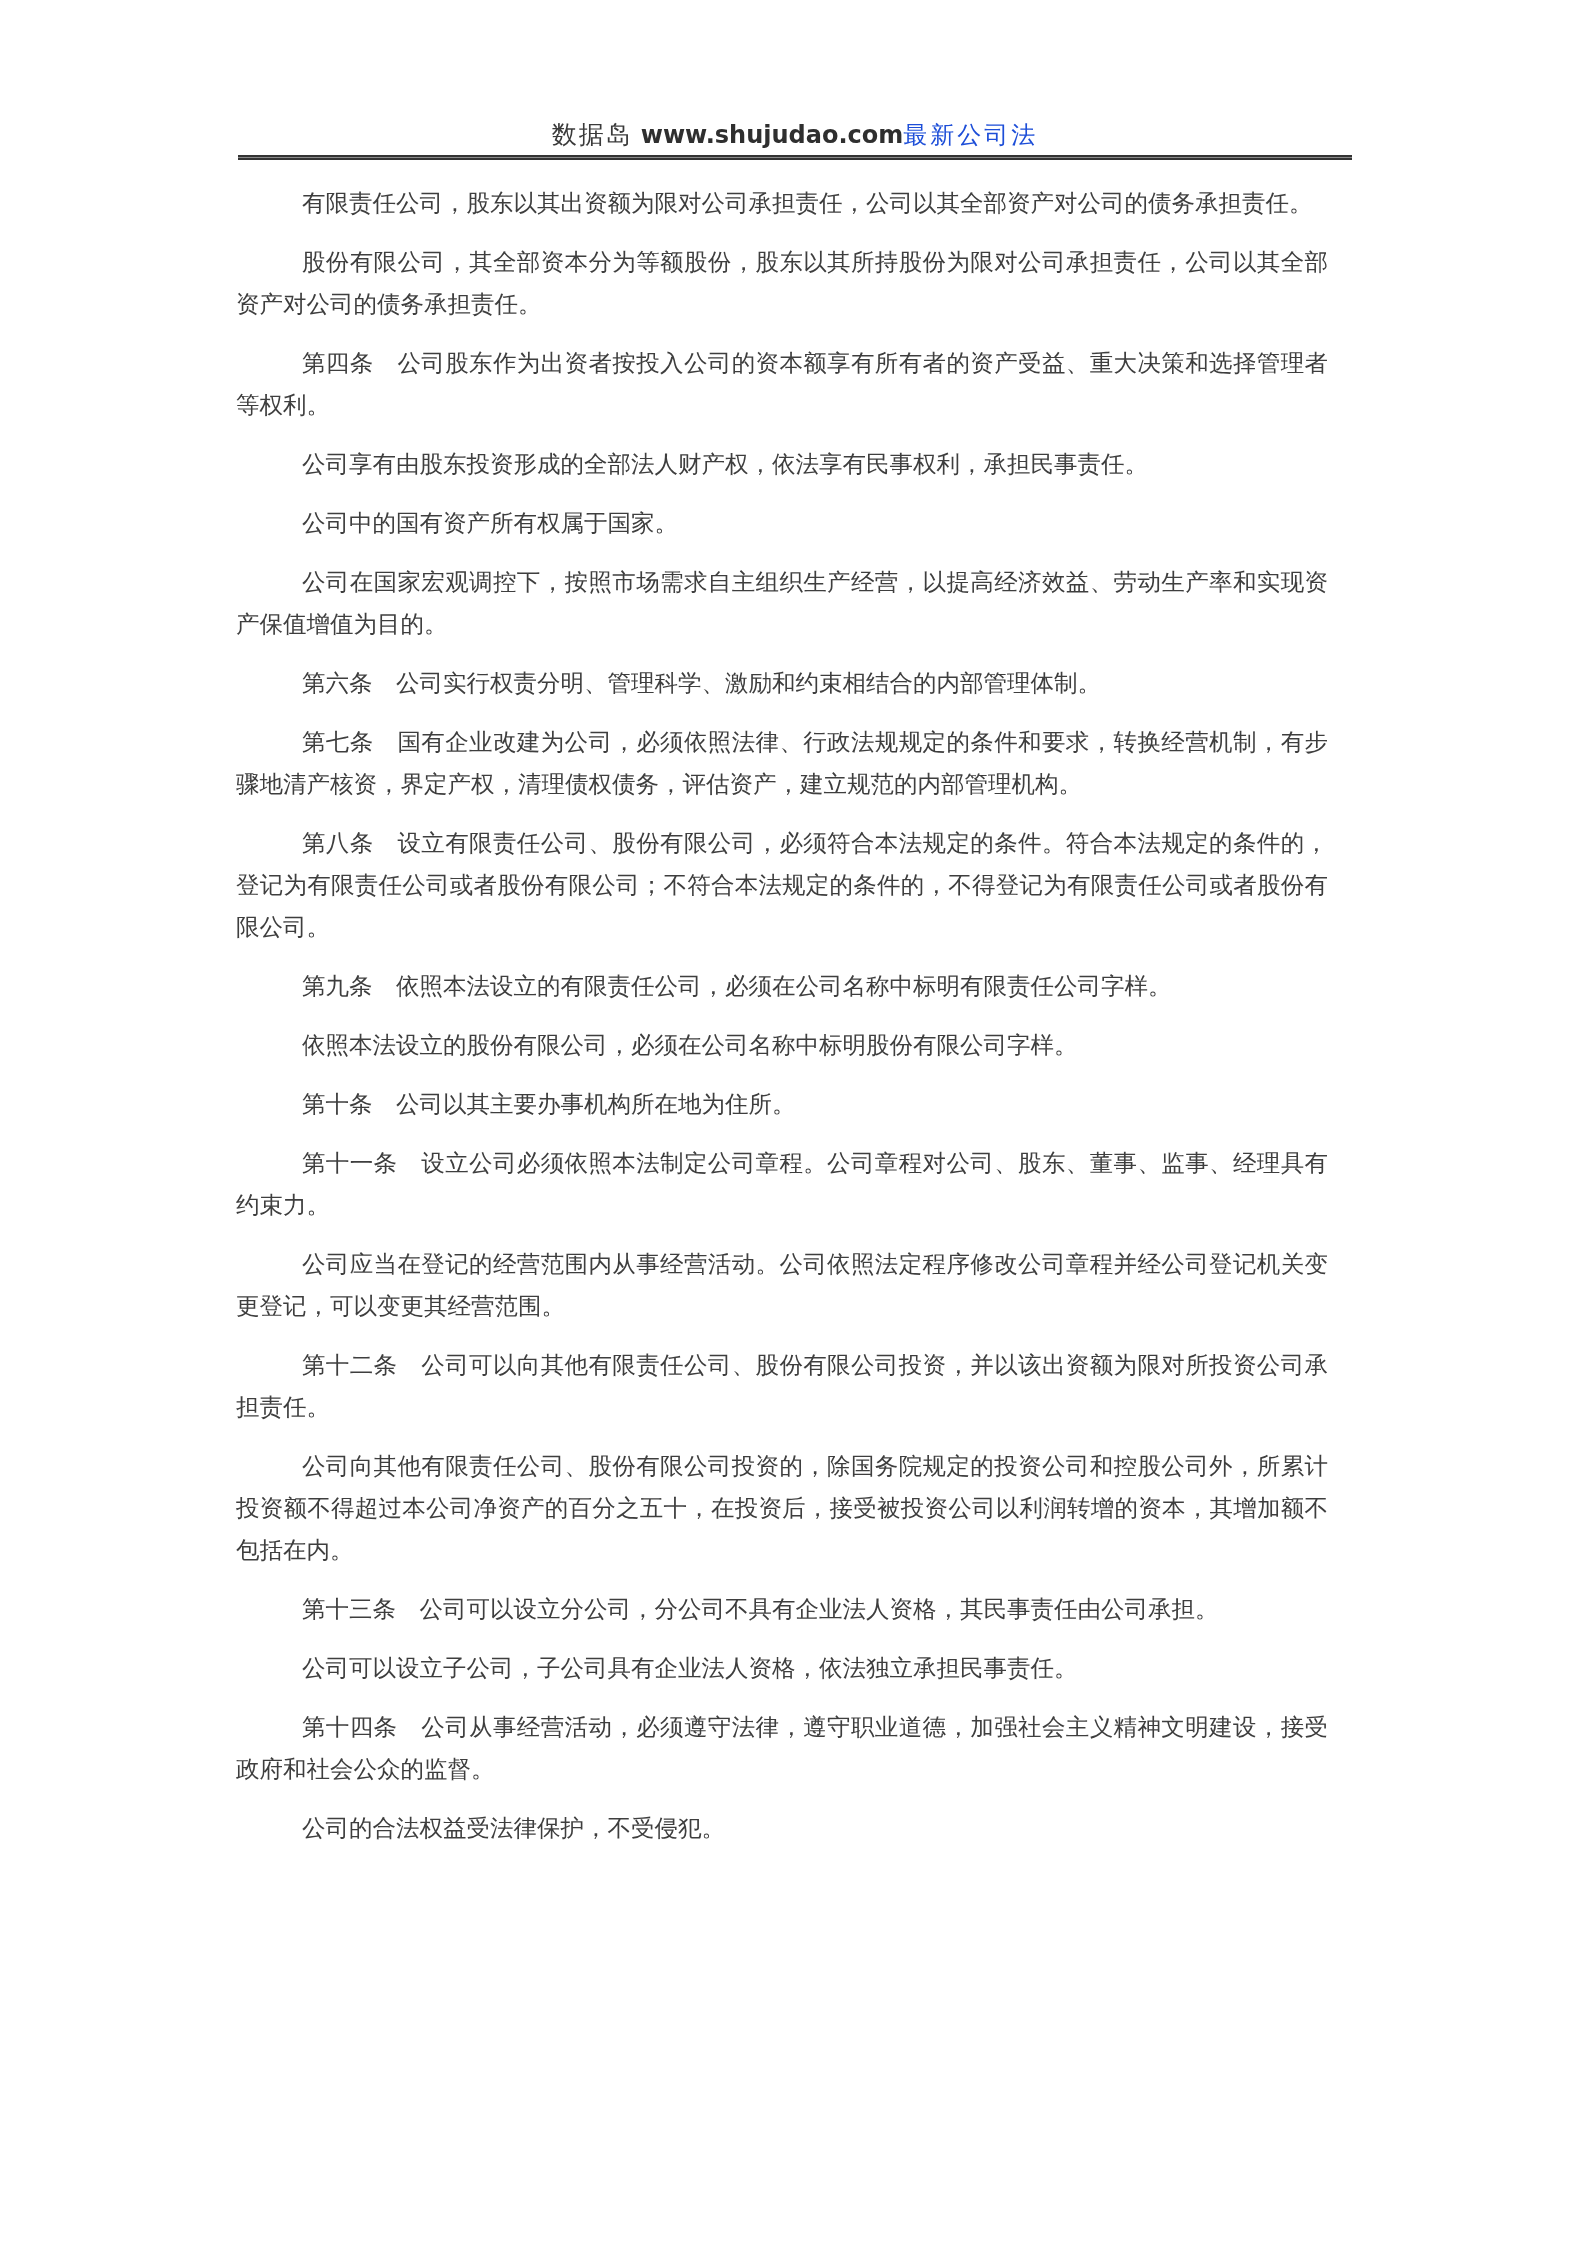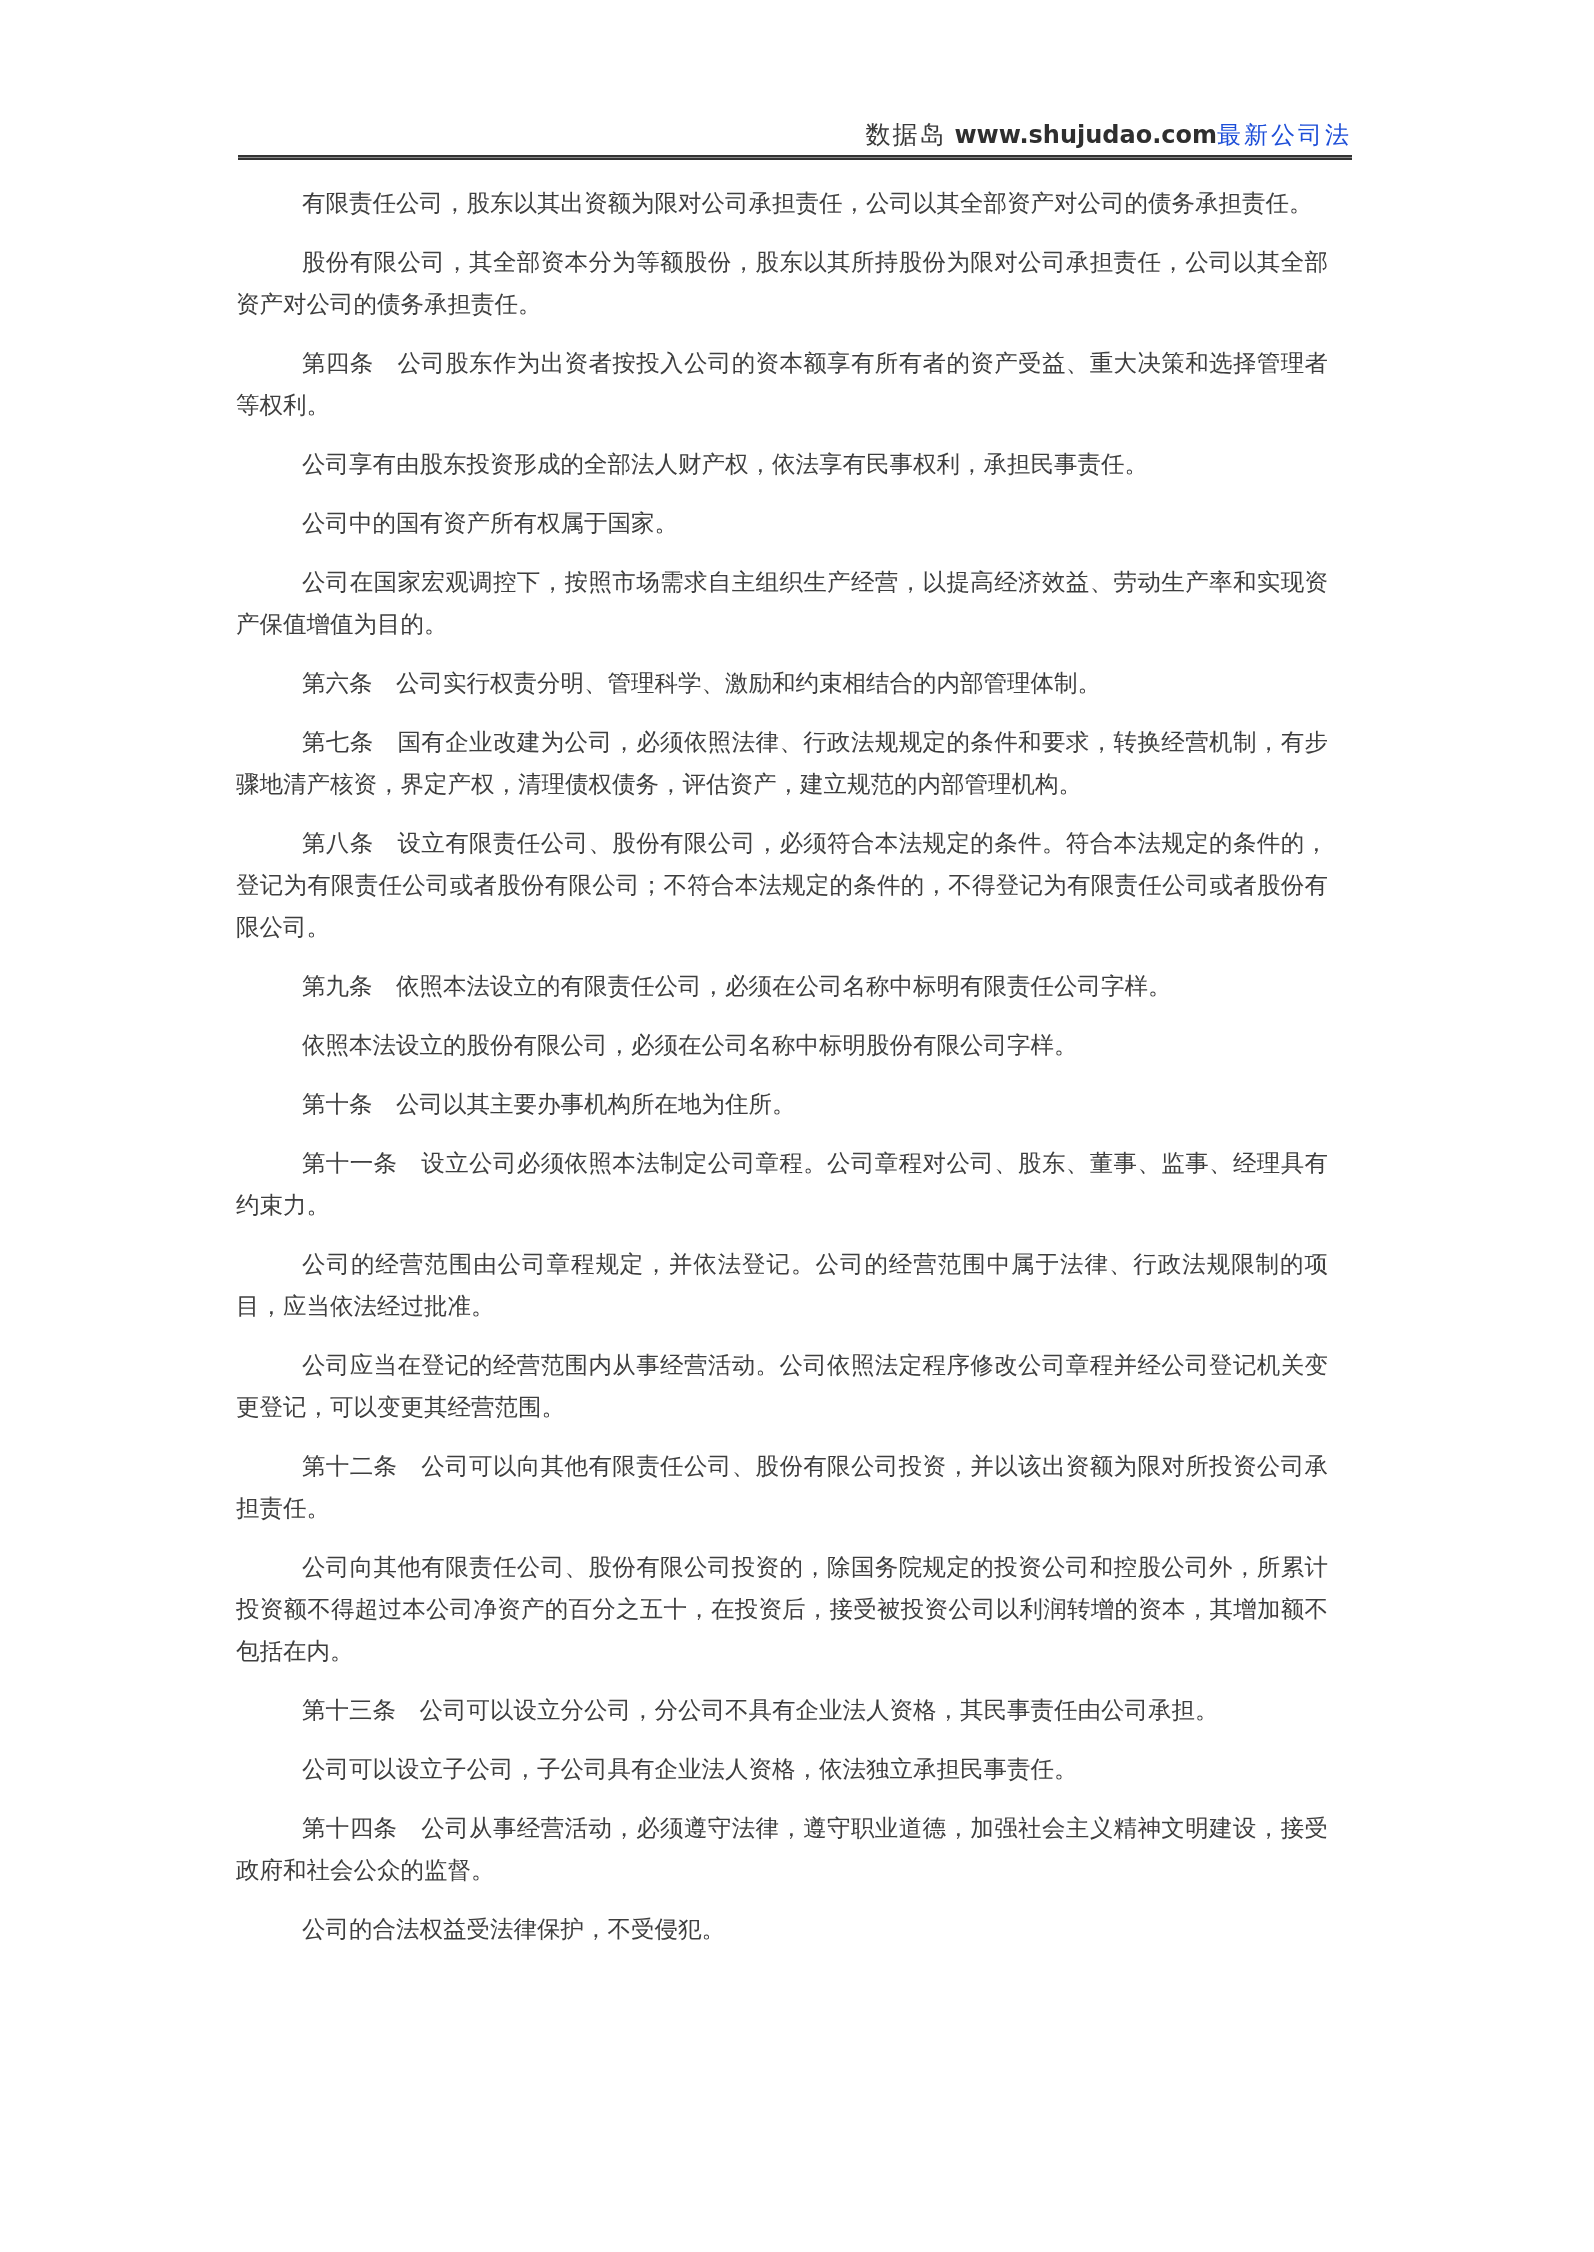--- a/index.html
+++ b/index.html
@@ -22,21 +22,21 @@
   }
   
   .page-header {
     position: absolute;
     left: 238px;
     top: 118px;
     width: 1114px;
   }
   .header-row {
     display: flex;
-    justify-content: flex-end;
+    justify-content: center;
     align-items: baseline;
     padding-bottom: 4px;
   }
   .header-left {
     display: flex;
     align-items: baseline;
   }
   .site-name {
     font-size: 25px;
     letter-spacing: 2px;
@@ -100,21 +100,20 @@
       <p>公司享有由股东投资形成的全部法人财产权，依法享有民事权利，承担民事责任。</p>
       <p>公司中的国有资产所有权属于国家。</p>
       <p>公司在国家宏观调控下，按照市场需求自主组织生产经营，以提高经济效益、劳动生产率和实现资产保值增值为目的。</p>
       <p>第六条　公司实行权责分明、管理科学、激励和约束相结合的内部管理体制。</p>
       <p>第七条　国有企业改建为公司，必须依照法律、行政法规规定的条件和要求，转换经营机制，有步骤地清产核资，界定产权，清理债权债务，评估资产，建立规范的内部管理机构。</p>
       <p>第八条　设立有限责任公司、股份有限公司，必须符合本法规定的条件。符合本法规定的条件的，登记为有限责任公司或者股份有限公司；不符合本法规定的条件的，不得登记为有限责任公司或者股份有限公司。</p>
       <p>第九条　依照本法设立的有限责任公司，必须在公司名称中标明有限责任公司字样。</p>
       <p>依照本法设立的股份有限公司，必须在公司名称中标明股份有限公司字样。</p>
       <p>第十条　公司以其主要办事机构所在地为住所。</p>
       <p>第十一条　设立公司必须依照本法制定公司章程。公司章程对公司、股东、董事、监事、经理具有约束力。</p>
-      <p>公司的经营范围由公司章程规定，并依法登记。公司的经营范围中属于法律、行政法规限制的项目，应当依法经过批准。</p>
       <p>公司应当在登记的经营范围内从事经营活动。公司依照法定程序修改公司章程并经公司登记机关变更登记，可以变更其经营范围。</p>
       <p>第十二条　公司可以向其他有限责任公司、股份有限公司投资，并以该出资额为限对所投资公司承担责任。</p>
       <p>公司向其他有限责任公司、股份有限公司投资的，除国务院规定的投资公司和控股公司外，所累计投资额不得超过本公司净资产的百分之五十，在投资后，接受被投资公司以利润转增的资本，其增加额不包括在内。</p>
       <p>第十三条　公司可以设立分公司，分公司不具有企业法人资格，其民事责任由公司承担。</p>
       <p>公司可以设立子公司，子公司具有企业法人资格，依法独立承担民事责任。</p>
       <p>第十四条　公司从事经营活动，必须遵守法律，遵守职业道德，加强社会主义精神文明建设，接受政府和社会公众的监督。</p>
       <p>公司的合法权益受法律保护，不受侵犯。</p>
     </main>
 
 </div>

